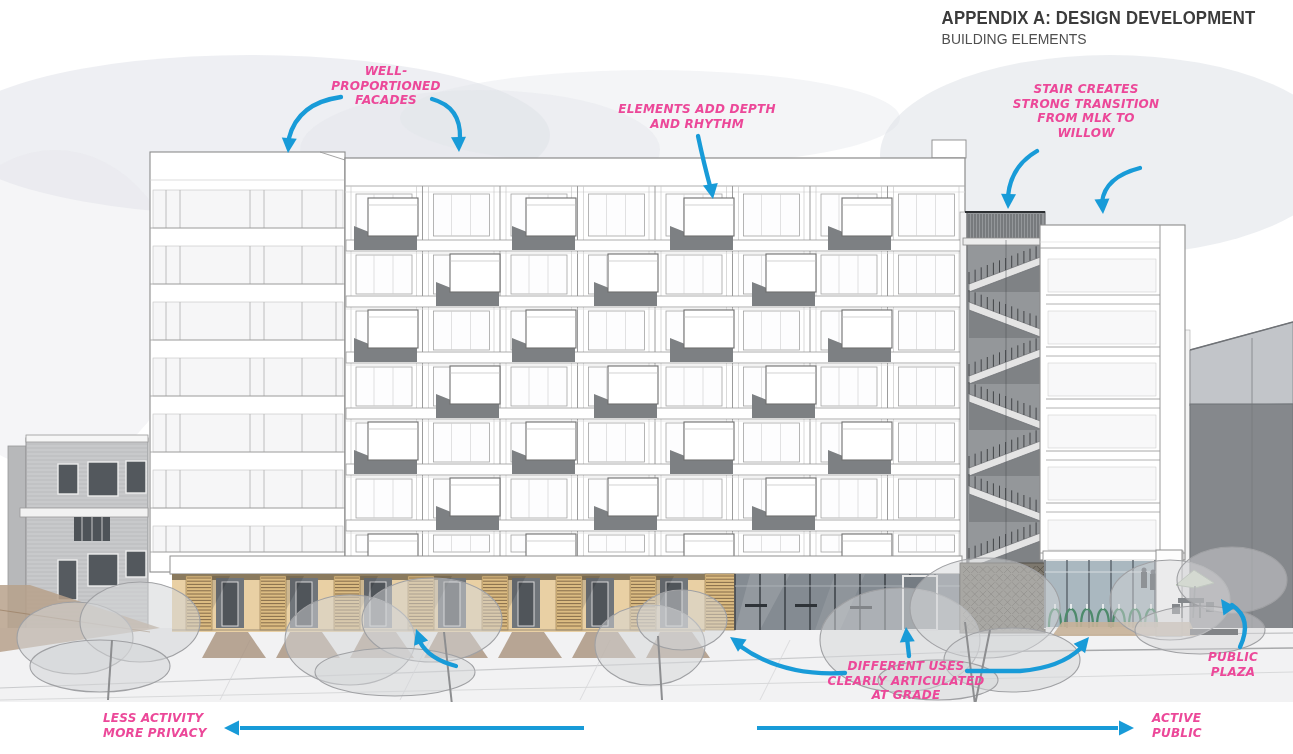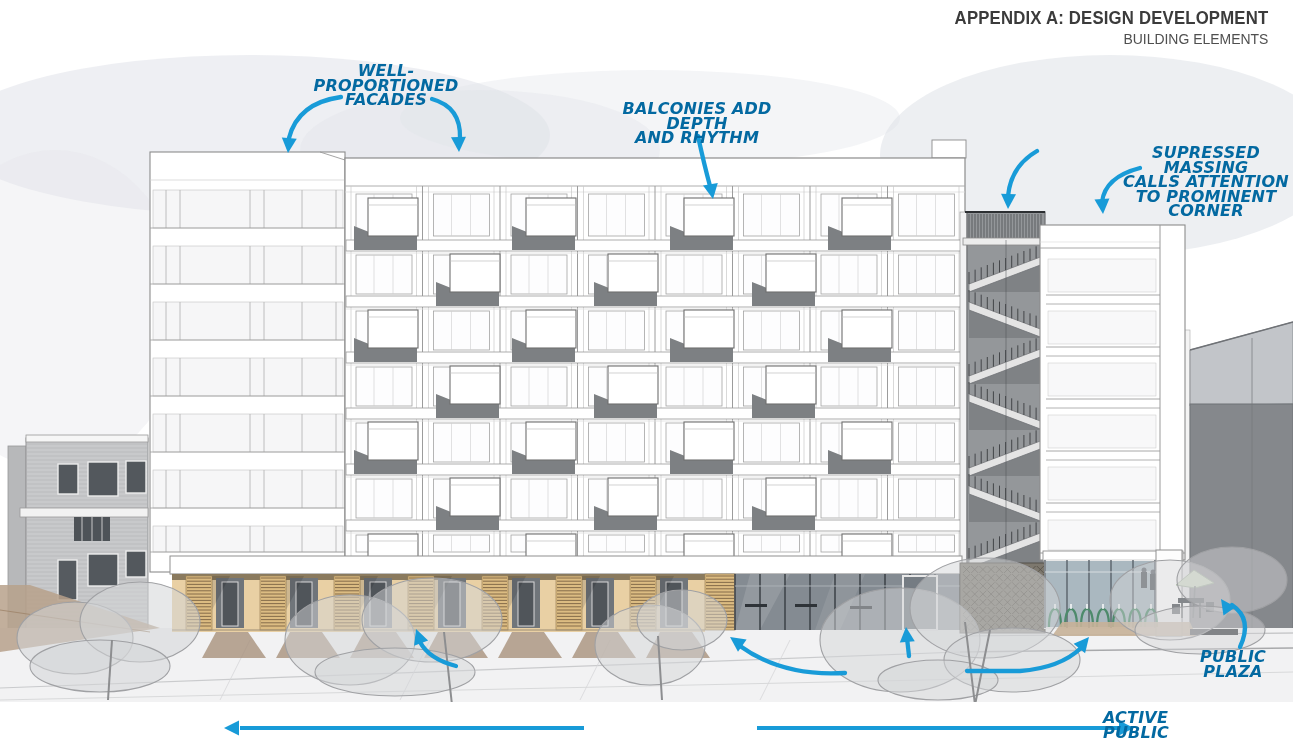--- a/index.html
+++ b/index.html
@@ -1,23 +1,23 @@
 <!DOCTYPE html>
 <html><head>
 <meta charset="utf-8">
 <style>
   html,body{margin:0;padding:0;background:#ffffff}
   .page{position:relative;width:1293px;height:754px;background:#fff;overflow:hidden;
         font-family:"Liberation Sans",sans-serif}
   #scene{position:absolute;left:0;top:0}
-  .titleblock{position:absolute;top:8px;right:25px;text-align:right;color:#3b3b3b;z-index:5}
+  .titleblock{position:absolute;top:8px;right:38px;color:#3b3b3b;z-index:5}
   .t1{font-size:18px;font-weight:700;letter-spacing:.2px;transform:scaleX(.93);transform-origin:100% 50%}
   .t2{font-size:15px;font-weight:400;color:#4f4f4f;margin-top:1px;transform:scaleX(.93);transform-origin:100% 50%}
-  .anno{position:absolute;color:#0369a1;font-family:"DejaVu Sans",sans-serif;font-style:italic;
-        font-weight:700;font-size:16px;line-height:14.5px;letter-spacing:.2px;
+  .anno{position:absolute;color:#ec4899;font-family:"DejaVu Sans",sans-serif;font-style:italic;
+        font-weight:700;font-size:12px;line-height:14.5px;letter-spacing:.2px;
         white-space:pre-line;text-align:center;z-index:6}
   .anno.left{text-align:left}
 </style>
 </head>
 <body>
 
 <div class="page">
 
   <svg id="scene" width="1293" height="754" viewBox="0 0 1293 754">
       <g>
@@ -1117,31 +1117,36 @@
 
   <div class="titleblock">
     <div class="t1">APPENDIX A: DESIGN DEVELOPMENT</div>
     <div class="t2">BUILDING ELEMENTS</div>
   </div>
 
   <div class="anno" style="left:306px;top:64px;width:160px">WELL-
 PROPORTIONED
 FACADES</div>
 
-  <div class="anno" style="left:597px;top:102px;width:200px">BALCONIES ADD DEPTH
+  <div class="anno" style="left:597px;top:102px;width:200px">ELEMENTS ADD DEPTH
 AND RHYTHM</div>
 
-
-  <div class="anno" style="left:1121px;top:146px;width:170px">SUPRESSED MASSING
-CALLS ATTENTION
-TO PROMINENT
-CORNER</div>
-
-
+  <div class="anno" style="left:1001px;top:82px;width:170px">STAIR CREATES
+STRONG TRANSITION
+FROM MLK TO
+WILLOW</div>
+
+
+
+  <div class="anno" style="left:811px;top:659px;width:190px">DIFFERENT USES
+CLEARLY ARTICULATED
+AT GRADE</div>
 
   <div class="anno" style="left:1188px;top:650px;width:90px">PUBLIC
 PLAZA</div>
 
-
-
-  <div class="anno left" style="left:1103px;top:711px;width:90px">ACTIVE
+  <div class="anno left" style="left:103px;top:711px;width:160px">LESS ACTIVITY
+MORE PRIVACY</div>
+
+
+  <div class="anno left" style="left:1152px;top:711px;width:90px">ACTIVE
 PUBLIC</div>
 </div>
 
 </body></html>

